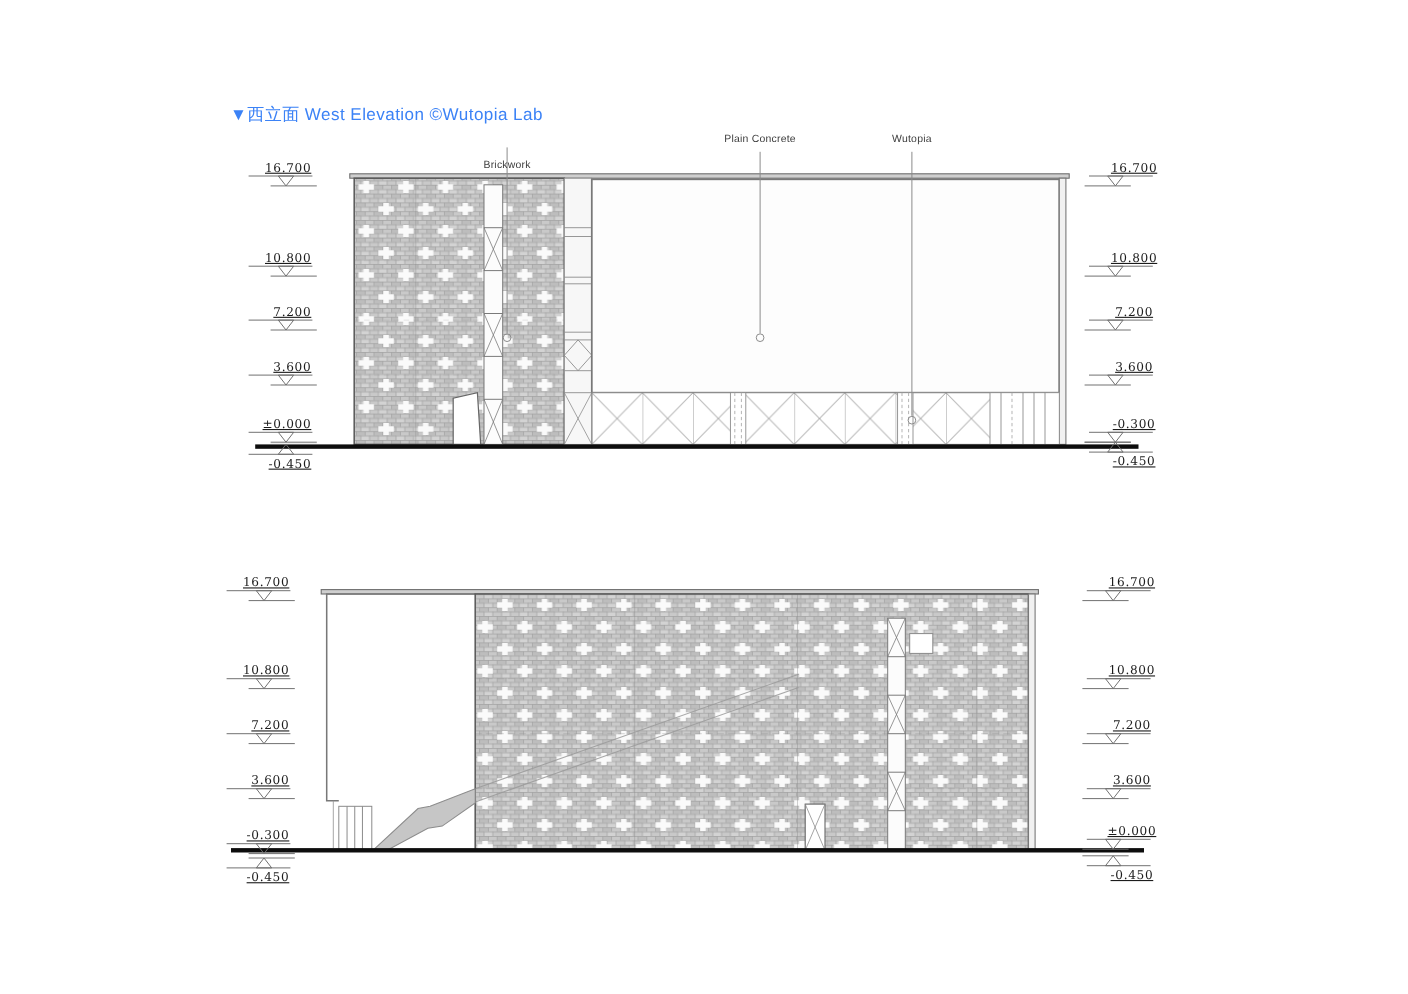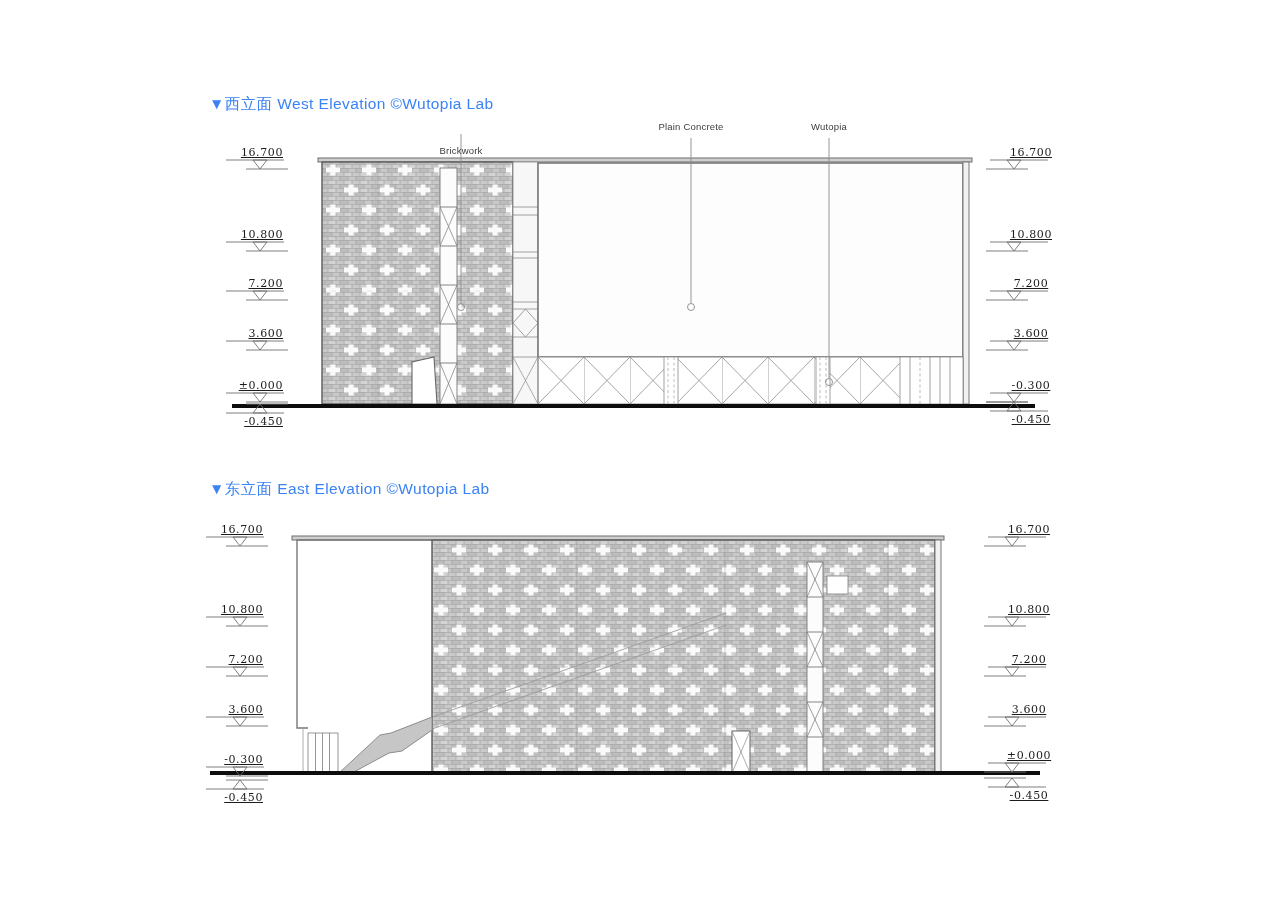--- a/index.html
+++ b/index.html
@@ -165,21 +165,20 @@
     <use href="#mk-sym" transform="translate(1046,537) scale(-1,1)"></use>
     <use href="#mk-sym" transform="translate(1046,617) scale(-1,1)"></use>
     <use href="#mk-sym" transform="translate(1046,667) scale(-1,1)"></use>
     <use href="#mk-sym" transform="translate(1046,717) scale(-1,1)"></use>
     <use href="#mk-sym" transform="translate(1046,763) scale(-1,1)"></use>
     <use href="#mk-sym" transform="translate(1046,787) scale(-1,-1)"></use>
   </g>
 </svg>
 
 <div class="drawing-title" style="left:209px;top:94px;">▼西立面 West Elevation ©Wutopia Lab</div>
-<div class="drawing-title" style="left:209px;top:479px;">▼东立面 East Elevation ©Wutopia Lab</div>
 
 <div class="mat-label" style="left:420px;top:121px;width:82px;margin-top:24px;">Brickwork</div>
 <div class="mat-label" style="left:641px;top:121px;width:100px;">Plain Concrete</div>
 <div class="mat-label" style="left:799px;top:121px;width:60px;">Wutopia</div>
 
 <div class="lvl left" style="left:227px;top:146px;">16.700</div>
 <div class="lvl left" style="left:227px;top:228px;">10.800</div>
 <div class="lvl left" style="left:227px;top:277px;">7.200</div>
 <div class="lvl left" style="left:227px;top:327px;">3.600</div>
 <div class="lvl left" style="left:227px;top:379px;">±0.000</div>

